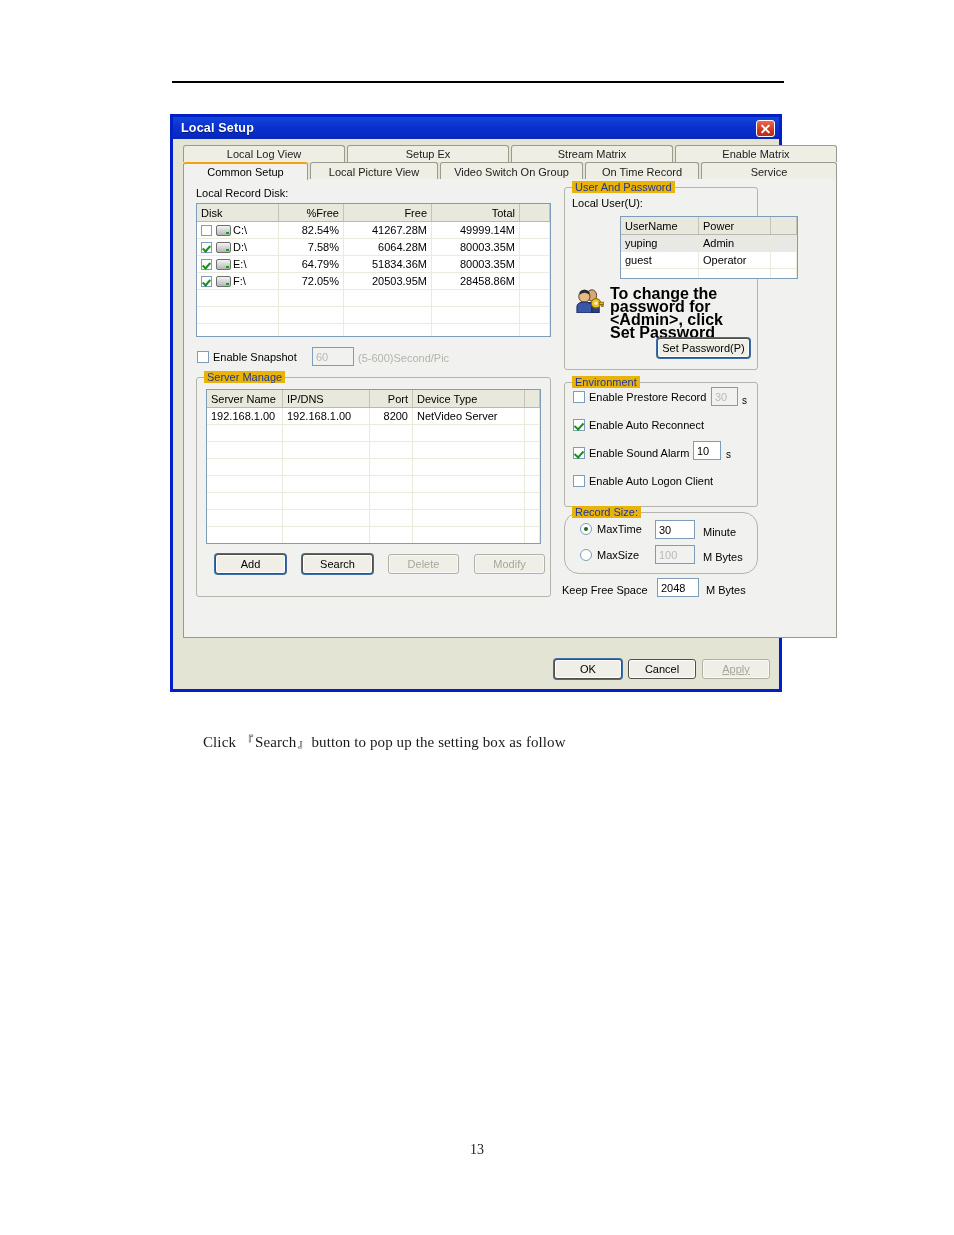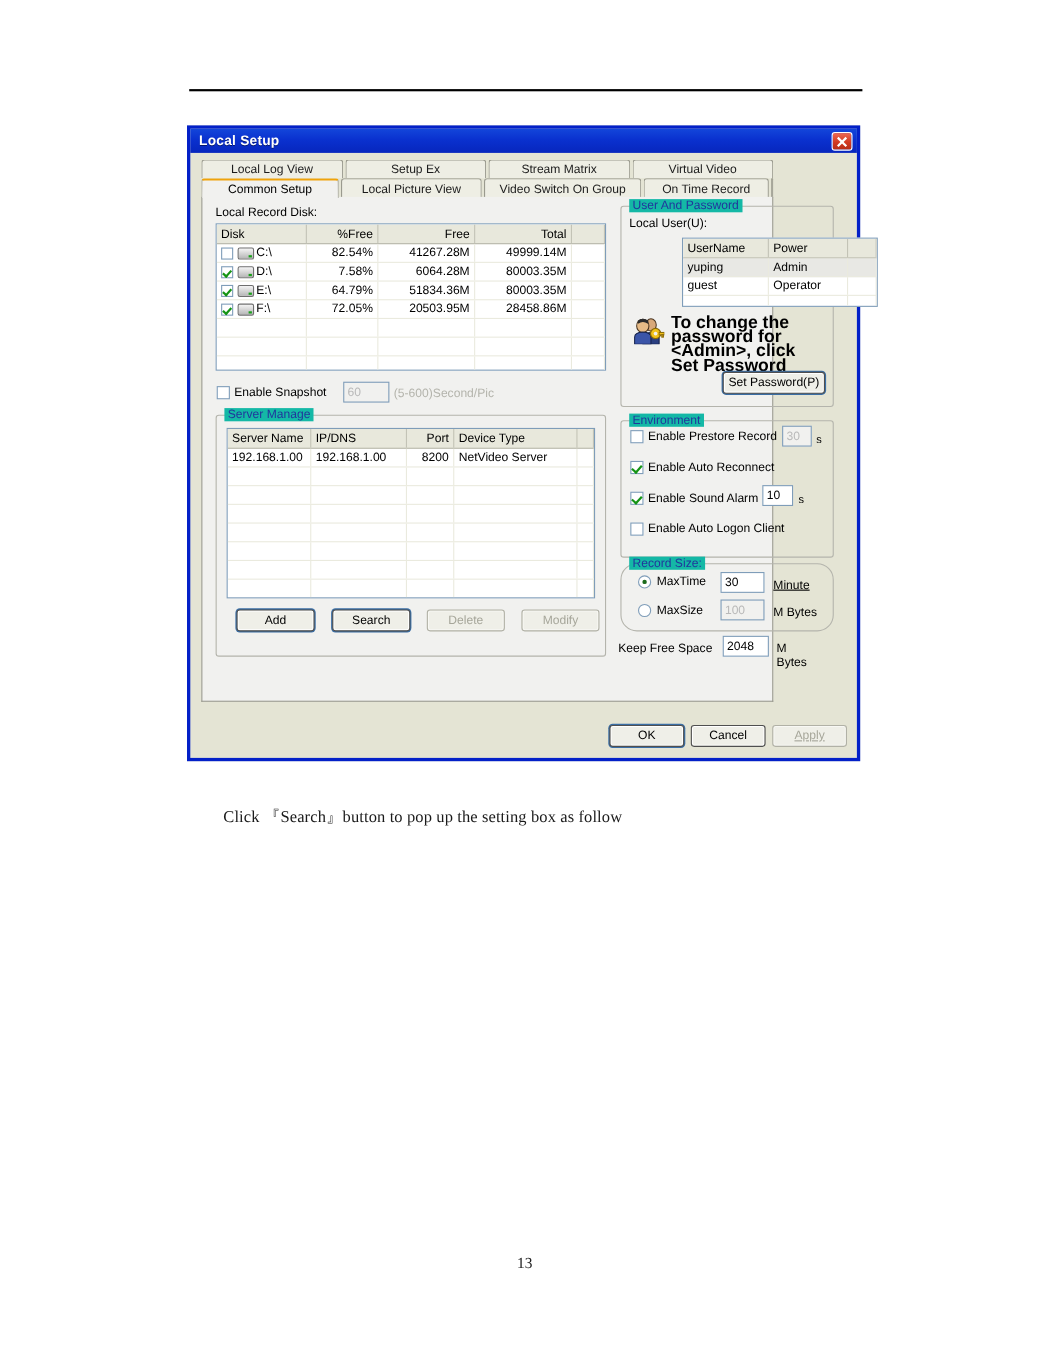--- a/index.html
+++ b/index.html
@@ -93,21 +93,21 @@
     background: #fff;
   }
   .close-btn::before { transform: rotate(45deg); }
   .close-btn::after  { transform: rotate(-45deg); }
 
   
   .tabwrap {
     position: absolute;
     left: 10px;
     top: 28px;
-    width: 520px;
+    width: 654px;
     height: 496px;
   }
   .tabrow {
     display: flex;
     height: 17px;
     gap: 2px;
   }
   .tabrow.row1 { margin-bottom: 0px; }
   .tab {
     flex: 1;
@@ -149,21 +149,21 @@
   .group {
     position: absolute;
     border: 1px solid #b4b4ac;
     border-radius: 3px;
     box-sizing: border-box;
   }
   .group > .group-title {
     position: absolute;
     top: -7px;
     left: 7px;
-    background: #14b8a6;
+    background: #eab308;
     padding: 0 3px;
     font-size: 11px;
     color: #21369c;
     white-space: nowrap;
   }
 
   
   .grid {
     border: 1px solid #7f9db9;
     background: #ffffff;
@@ -344,21 +344,21 @@
       <div class="tab">
         <span>Local Log View</span>
       </div>
       <div class="tab">
         <span>Setup Ex</span>
       </div>
       <div class="tab">
         <span>Stream Matrix</span>
       </div>
       <div class="tab">
-        <span>Virtual Video</span>
+        <span>Enable Matrix</span>
       </div>
     </div>
 
     <div class="tabrow row2">
       <div class="tab active" style="flex:0 0 125px">
         <span>Common Setup</span>
       </div>
       <div class="tab" style="flex:0 0 128px">
         <span>Local Picture View</span>
       </div>
@@ -630,21 +630,21 @@
       <div class="group" style="left:380px;top:333px;width:194px;height:62px;border-radius:15px;">
         <span class="group-title">Record Size:</span>
 
         <div class="rad on" style="left:15px;top:10px;">
           <span class="circ"></span>
           <span class="rl">MaxTime</span>
         </div>
         <div class="tbox" style="position:absolute;left:90px;top:7px;width:40px;height:19px;">
           <span>30</span>
         </div>
-        <div style="position:absolute;left:138px;top:13px;font-size:11px;color:#000;text-decoration:underline;">Minute</div>
+        <div style="position:absolute;left:138px;top:13px;font-size:11px;color:#000;">Minute</div>
 
         <div class="rad" style="left:15px;top:36px;">
           <span class="circ"></span>
           <span class="rl">MaxSize</span>
         </div>
         <div class="tbox disabled" style="position:absolute;left:90px;top:32px;width:40px;height:19px;">
           <span>100</span>
         </div>
         <div style="position:absolute;left:138px;top:38px;font-size:11px;color:#000;">M Bytes</div>
       </div>

